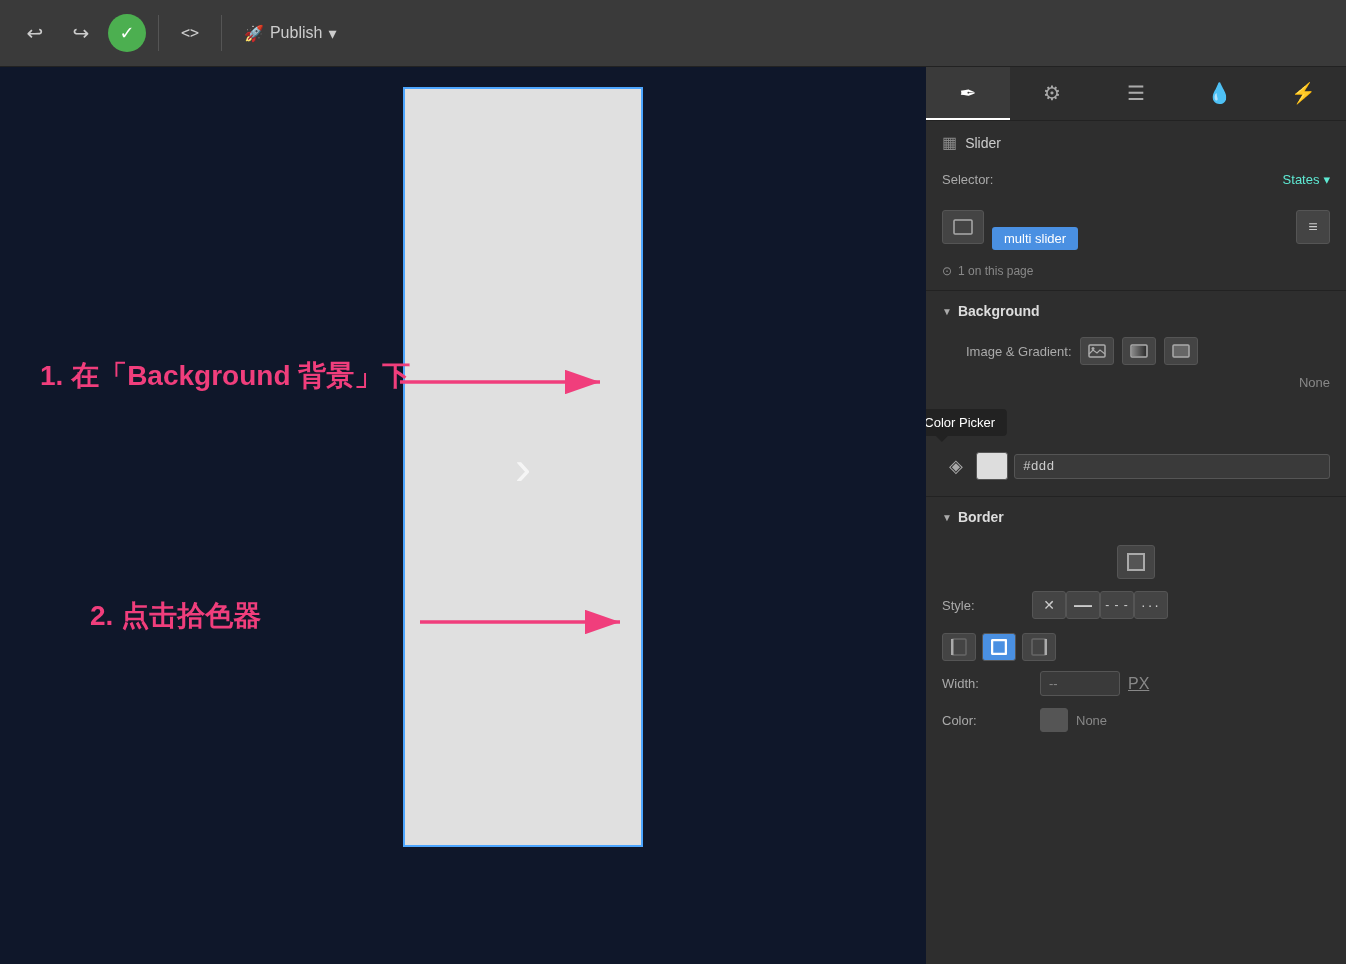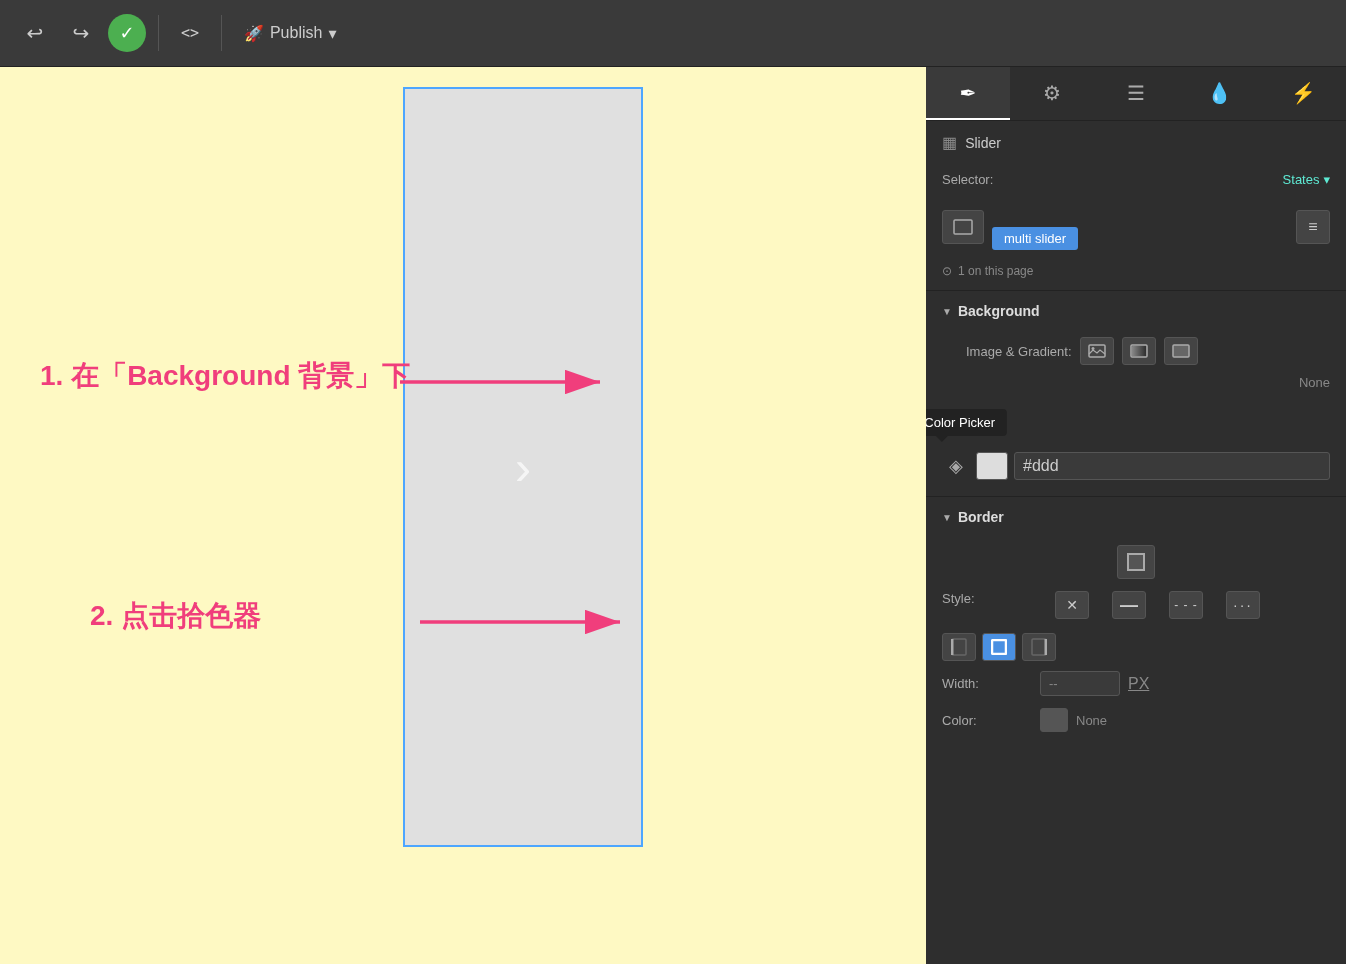--- a/index.html
+++ b/index.html
@@ -53,21 +53,21 @@
     
     .main {
       display: flex;
       flex: 1;
       overflow: hidden;
     }
 
     
     .canvas-area {
       flex: 1;
-      background: #fef9c3;
+      background: #0f172a;
       position: relative;
       display: flex;
       align-items: flex-start;
       justify-content: center;
       padding: 20px 0;
     }
 
     .canvas-frame {
       width: 240px;
       height: 760px;
@@ -313,45 +313,46 @@
     .color-swatch-btn {
       width: 32px; height: 28px;
       background: #ddd;
       border: 1px solid #555; border-radius: 3px;
       cursor: pointer;
     }
     .color-input {
       flex: 1;
       background: #3a3a3a;
       border: 1px solid #555;
-      color: #ccc; font-size: 16px;
+      color: #ccc; font-size: 13px;
       padding: 4px 8px;
       border-radius: 3px;
       outline: none;
+      font-family: Liberation Mono, monospace;
     }
     .fill-icon-btn {
       width: 28px; height: 28px;
       background: none; border: none; cursor: pointer;
       color: #aaa; font-size: 16px;
       display: flex; align-items: center; justify-content: center;
     }
 
     
     .none-label {
       text-align: right;
       padding: 4px 16px 2px;
       color: #888; font-size: 13px;
     }
 
     
     .border-section { background: #2e2e2e; border-top: 1px solid #222; }
 
     .border-style-row {
       padding: 8px 16px;
-      display: flex; align-items: flex-start; gap: 23px;
+      display: flex; align-items: center; gap: 0;
     }
 
     .border-sides-row {
       padding: 6px 16px;
       display: flex; align-items: center; gap: 6px;
     }
 
     .border-prop-row {
       padding: 4px 16px;
       display: flex; align-items: center; gap: 8px;

